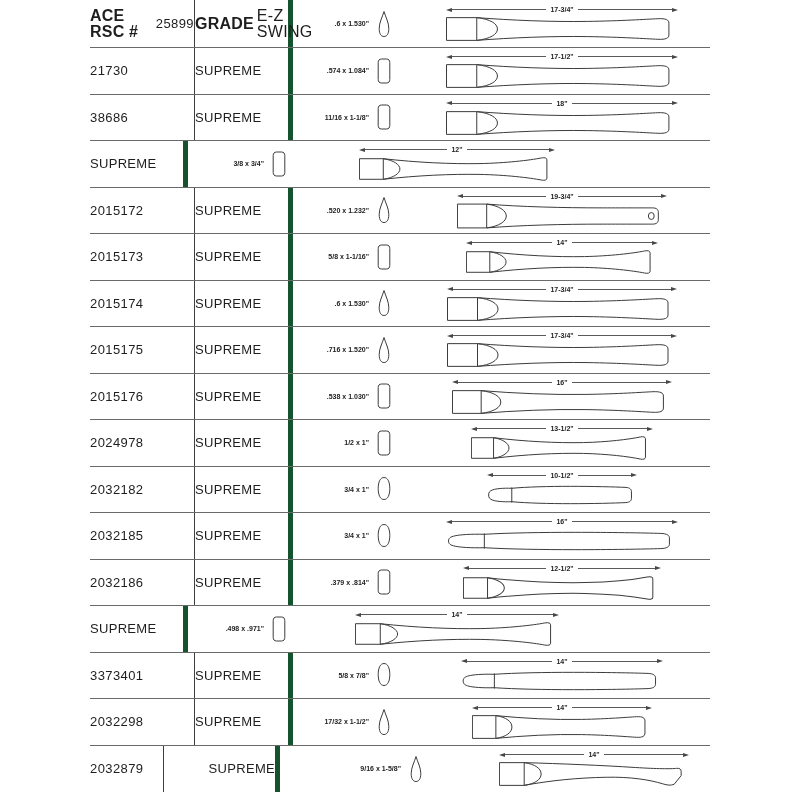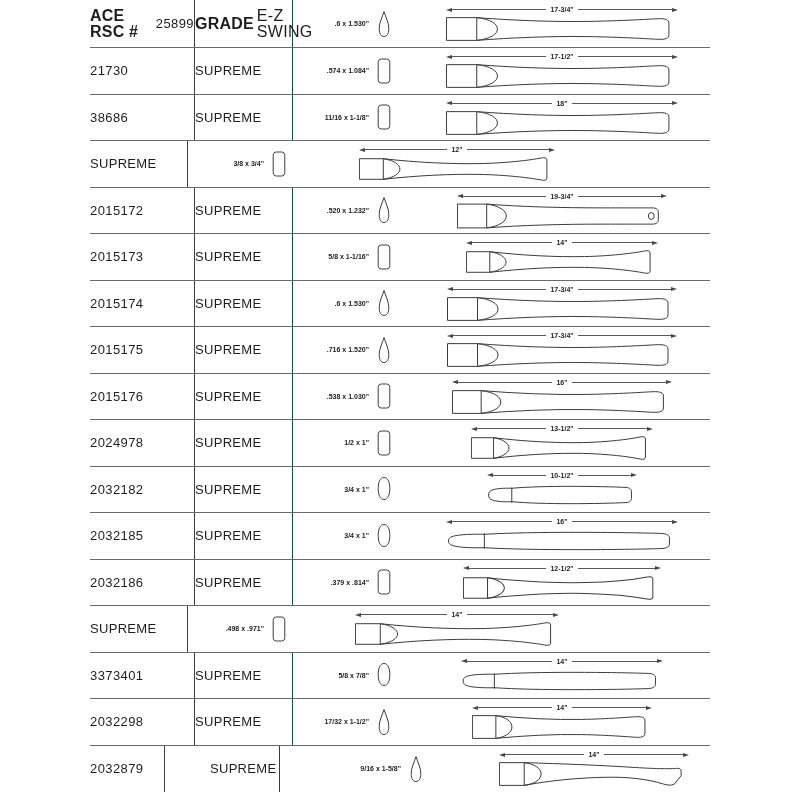--- a/index.html
+++ b/index.html
@@ -7,21 +7,21 @@
     width:800px; height:800px; position:relative;
     background:#ffffff; color:#1e1e1e;
     font-family:"Liberation Sans", sans-serif;
     overflow:hidden;
   }
   .tbl { position:absolute; left:90px; top:0; width:620px; }
   .row { display:flex; height:46.5px; border-bottom:1px solid #6a6a6a; box-sizing:border-box; }
   .row.first { height:48px; }
   .row:last-child { border-bottom:none;gap:45px; }
   .c1 { width:105px; border-right:1px solid #3e3e3e; }
-  .c2 { width:98px; border-right:1px solid #14532d; }
+  .c2 { width:98px; border-right:5px solid #14532d; }
   .c1,.c2 { display:flex; flex-direction:row; align-items:center; gap:3px; box-sizing:border-box; }
   .c3 { flex:1; display:flex; align-items:center; box-sizing:border-box; }
   .hdr { font-weight:bold; font-size:16px; letter-spacing:0.2px; line-height:1; }
   .part { font-size:13px; letter-spacing:0.4px; line-height:1; }
   .grade { font-size:13px; letter-spacing:0.3px; line-height:1; }
   .row.first .grade { font-size:16px; }
   .dimtxt { width:76px; text-align:right; font-size:7px; font-weight:bold; white-space:nowrap; color:#222; }
   .eyebox { width:30px; display:flex; justify-content:center; align-items:center; }
   .eyebox svg { display:block; }
   .drawwrap { width:232px; margin-left:47px; display:flex; justify-content:center; }

